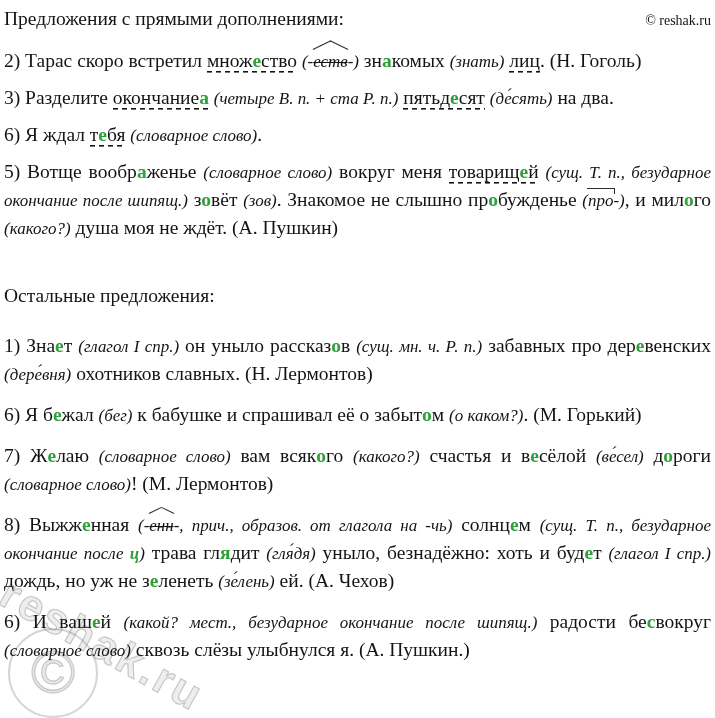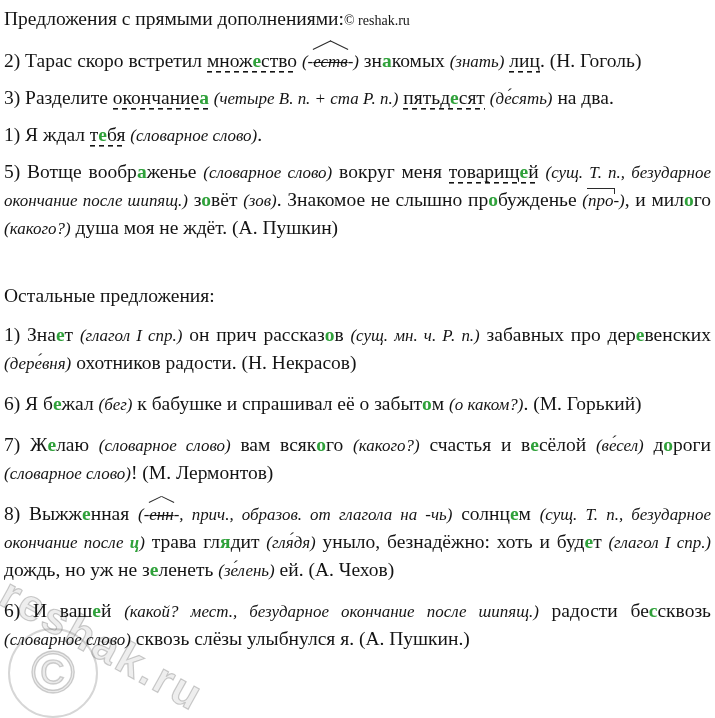--- a/index.html
+++ b/index.html
@@ -27,24 +27,24 @@
   }
   .wm-stamp span{
     font-family:"Liberation Sans","DejaVu Sans",sans-serif;
     font-size:60px;line-height:1;
     color:rgba(80,80,80,0.12);
     -webkit-text-stroke:1.3px rgba(80,80,80,0.26);
   }
   
   .content{position:relative;z-index:1;padding:5px 4px 0 4px;}
   .header-row{
-    display:flex;justify-content:flex-start;align-items:baseline;
+    display:flex;justify-content:space-between;align-items:baseline;
     font-size:19.5px;line-height:27px;margin-bottom:13px;
   }
-  .header-row.second{margin-top:40px;margin-bottom:12px;}
+  .header-row.second{margin-top:40px;margin-bottom:23px;}
   .title{font-size:19.5px;}
   .copyright{font-size:14px;}
   .item{
     font-size:19.5px;line-height:27px;
     text-align:justify;margin:0 0 9px 0;
   }
   .items-2 .item{margin-bottom:13px;}
   .item:last-child{margin-bottom:0;}
   
   .hl{color:var(--hl,#2fa13a);font-weight:700;}
@@ -87,30 +87,30 @@
   <div class="content">
 
     <div class="header-row">
       <span class="title">Предложения с прямыми дополнениями:</span>
       <span class="copyright">© reshak.ru</span>
     </div>
 
     <div class="items items-1" id="sec0-items">
         <p class="item"><span>2) Тарас скоро встретил </span><span class="obj"><span>множ</span><span class="hl">е</span><span>ство</span></span><span> </span><span class="ann"><span>(-</span><span class="suffix strike">еств</span><span>-)</span></span><span> зн</span><span class="hl">а</span><span>комых </span><span class="ann">(знать)</span><span> </span><span class="obj"><span>лиц</span></span><span>. (Н. Гоголь)</span></p>
         <p class="item"><span>3) Разделите </span><span class="obj"><span>окончание</span><span class="hl">а</span></span><span> </span><span class="ann">(четыре В. п. + ста Р. п.)</span><span> </span><span class="obj"><span>пятьд</span><span class="hl">е</span><span>сят</span></span><span> </span><span class="ann">(де́сять)</span><span> на два.</span></p>
-        <p class="item"><span>1) Я ждал </span><span class="obj"><span>т</span><span class="hl">е</span><span>бя</span></span><span> </span><span class="ann">(словарное слово)</span><span>.</span></p>
+        <p class="item"><span>6) Я ждал </span><span class="obj"><span>т</span><span class="hl">е</span><span>бя</span></span><span> </span><span class="ann">(словарное слово)</span><span>.</span></p>
         <p class="item"><span>5) Вотще вообр</span><span class="hl">а</span><span>женье </span><span class="ann">(словарное слово)</span><span> вокруг меня </span><span class="obj"><span>товарищ</span><span class="hl">е</span><span>й</span></span><span> </span><span class="ann">(сущ. Т. п., безударное окончание после шипящ.)</span><span> з</span><span class="hl">о</span><span>вёт </span><span class="ann">(зов)</span><span>. Знакомое не слышно пр</span><span class="hl">о</span><span>бужденье </span><span class="ann"><span>(</span><span class="prefix">про</span><span>-)</span></span><span>, и мил</span><span class="hl">о</span><span>го </span><span class="ann">(какого?)</span><span> душа моя не ждёт. (А. Пушкин)</span></p>
       </div>
 
     <div class="header-row second">
       <span class="title">Остальные предложения:</span>
     </div>
 
     <div class="items items-2" id="sec1-items">
-        <p class="item"><span>1) Зна</span><span class="hl">е</span><span>т </span><span class="ann">(глагол I спр.)</span><span> он прич рассказ</span><span class="hl">о</span><span>в </span><span class="ann">(сущ. мн. ч. Р. п.)</span><span> забавных про дер</span><span class="hl">е</span><span>венских </span><span class="ann">(дере́вня)</span><span> охотников радости. (Н. Некрасов)</span></p>
+        <p class="item"><span>1) Зна</span><span class="hl">е</span><span>т </span><span class="ann">(глагол I спр.)</span><span> он уныло рассказ</span><span class="hl">о</span><span>в </span><span class="ann">(сущ. мн. ч. Р. п.)</span><span> забавных про дер</span><span class="hl">е</span><span>венских </span><span class="ann">(дере́вня)</span><span> охотников славных. (Н. Лермонтов)</span></p>
         <p class="item"><span>6) Я б</span><span class="hl">е</span><span>жал </span><span class="ann">(бег)</span><span> к бабушке и спрашивал её о забыт</span><span class="hl">о</span><span>м </span><span class="ann">(о каком?)</span><span>. (М. Горький)</span></p>
         <p class="item"><span>7) Ж</span><span class="hl">е</span><span>лаю </span><span class="ann">(словарное слово)</span><span> вам всяк</span><span class="hl">о</span><span>го </span><span class="ann">(какого?)</span><span> счастья и в</span><span class="hl">е</span><span>сёлой </span><span class="ann">(ве́сел)</span><span> д</span><span class="hl">о</span><span>роги </span><span class="ann">(словарное слово)</span><span>! (М. Лермонтов)</span></p>
         <p class="item"><span>8) Выжж</span><span class="hl">е</span><span>нная </span><span class="ann"><span>(-</span><span class="suffix strike">енн</span><span>-, прич., образов. от глагола на -чь)</span></span><span> солнц</span><span class="hl">е</span><span>м </span><span class="ann"><span>(сущ. Т. п., безударное окончание после </span><span class="hl">ц</span><span>)</span></span><span> трава гл</span><span class="hl">я</span><span>дит </span><span class="ann">(гля́дя)</span><span> уныло, безнадёжно: хоть и буд</span><span class="hl">е</span><span>т </span><span class="ann">(глагол I спр.)</span><span> дождь, но уж не з</span><span class="hl">е</span><span>ленеть </span><span class="ann">(зе́лень)</span><span> ей. (А. Чехов)</span></p>
-        <p class="item"><span>6) И ваш</span><span class="hl">е</span><span>й </span><span class="ann">(какой? мест., безударное окончание после шипящ.)</span><span> радости бе</span><span class="hl">с</span><span>сквозь </span><span class="ann">(словарное слово)</span><span> сквозь слёзы улыбнулся я. (А. Пушкин.)</span></p>
+        <p class="item"><span>6) И ваш</span><span class="hl">е</span><span>й </span><span class="ann">(какой? мест., безударное окончание после шипящ.)</span><span> радости бе</span><span class="hl">с</span><span>вокруг </span><span class="ann">(словарное слово)</span><span> сквозь слёзы улыбнулся я. (А. Пушкин.)</span></p>
       </div>
 
   </div>
 </div>
 
 </body></html>

